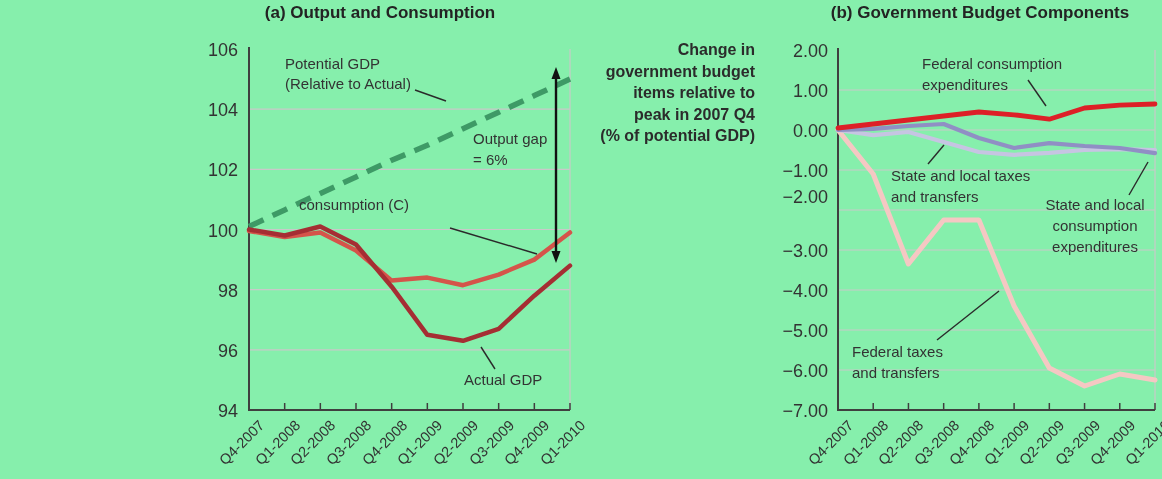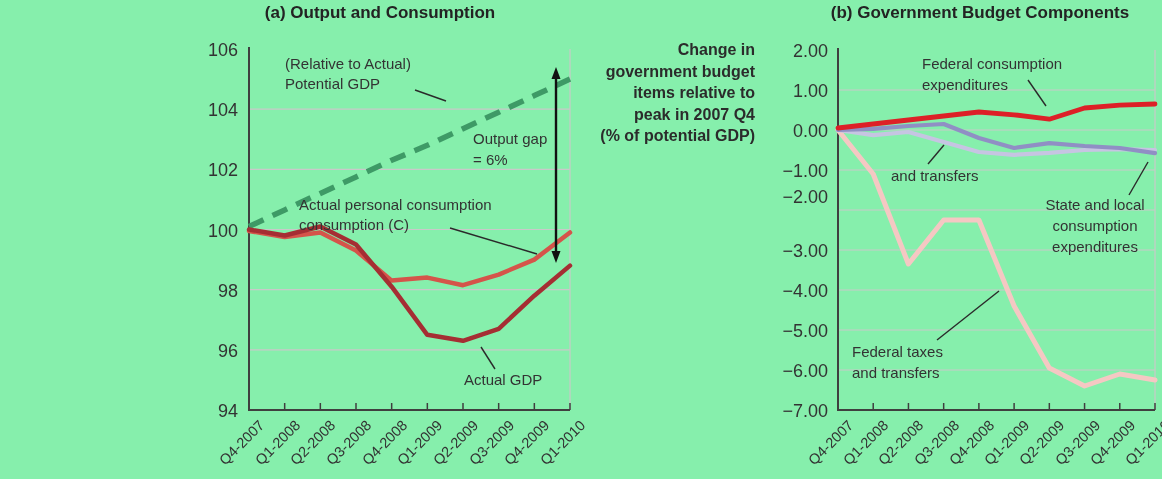--- a/index.html
+++ b/index.html
@@ -92,40 +92,40 @@
 
   <div class="axis-desc" id="ylab-b">
     <div>Change in</div>
     <div>government budget</div>
     <div>items relative to</div>
     <div>peak in 2007 Q4</div>
     <div>(% of potential GDP)</div>
   </div>
 
   <div class="ann" id="ann-potential">
+    <div>Potential GDP</div>
     <div>(Relative to Actual)</div>
-    <div>Potential GDP</div>
   </div>
   <div class="ann" id="ann-outputgap">
     <div>Output gap</div>
     <div>= 6%</div>
   </div>
   <div class="ann" id="ann-consumption">
-    <div>Actual personal consumption</div>
     <div>consumption (C)</div>
   </div>
   <div class="ann" id="ann-actualgdp">
     <div>Actual GDP</div>
   </div>
 
   <div class="ann" id="ann-fedcons">
     <div>Federal consumption</div>
     <div>expenditures</div>
   </div>
   <div class="ann" id="ann-sltaxes">
+    <div>State and local taxes</div>
     <div>and transfers</div>
   </div>
   <div class="ann" id="ann-slcons">
     <div>State and local</div>
     <div>consumption</div>
     <div>expenditures</div>
   </div>
   <div class="ann" id="ann-fedtaxes">
     <div>Federal taxes</div>
     <div>and transfers</div>

